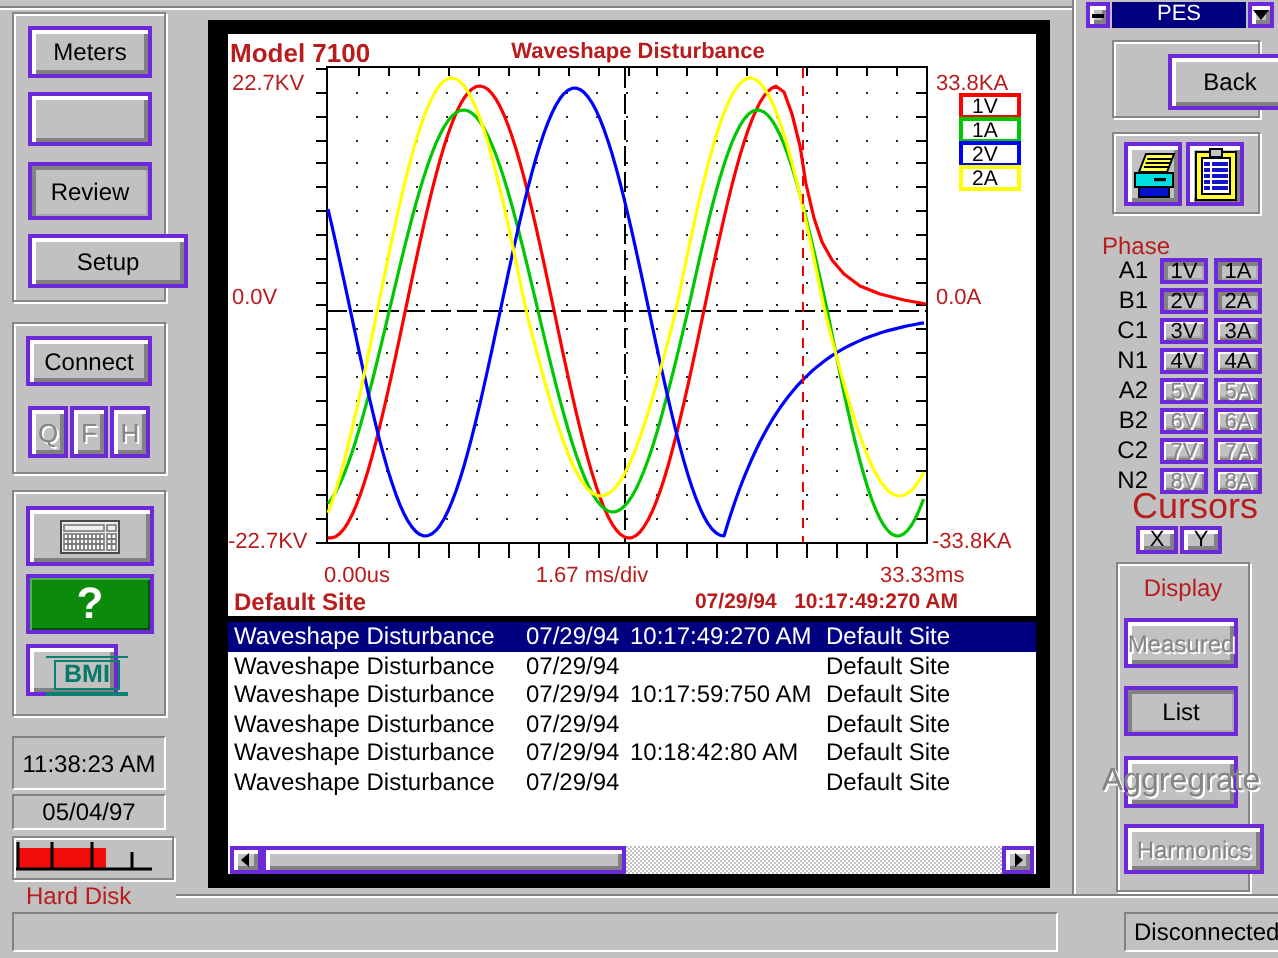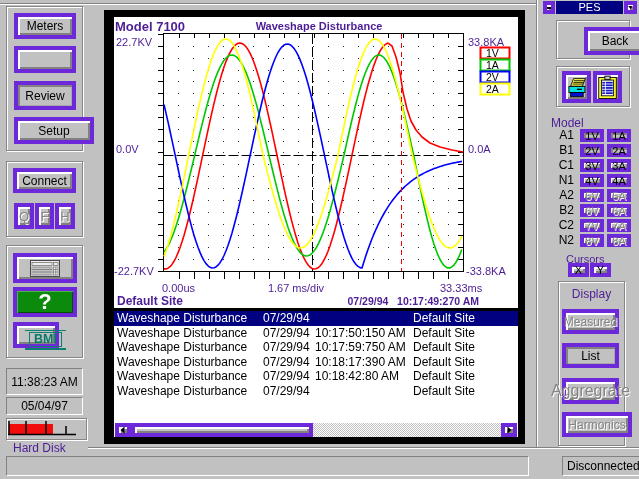--- a/index.html
+++ b/index.html
@@ -1,32 +1,32 @@
 <!DOCTYPE html>
 <html><head><meta charset="utf-8"><style>
 *{margin:0;padding:0;box-sizing:border-box}
 html,body{width:639px;height:479px;overflow:hidden}
 body{background:#c1c1c1;font-family:"Liberation Sans",sans-serif;position:relative}
 .abs{position:absolute}
-.b{position:absolute;background:#c1c1c1;border:4px solid #6d28d9;
+.b{position:absolute;background:#c1c1c1;border:2px solid #6d28d9;
   box-shadow:inset 1px 1px 0 #fff,inset 2px 2px 0 #fff,inset -1px -1px 0 #818181,inset -2px -2px 0 #818181;
   display:flex;align-items:center;justify-content:center;font-size:12px;color:#000}
 .pr{box-shadow:inset 1px 1px 0 #828282,inset 2px 2px 0 #828282,inset -1px -1px 0 #a8a8a8}
 .dis{color:#848484;text-shadow:1px 1px 0 #fff}
 .grp{position:absolute;border:1px solid #868686;box-shadow:1px 1px 0 #fff,inset 1px 1px 0 #fff}
 .sunk{position:absolute;border:1px solid;border-color:#828282 #fff #fff #828282;background:#c1c1c1;
   display:flex;align-items:center;justify-content:center;font-size:12px}
 .plab{position:absolute;left:544px;width:30px;text-align:right;font-size:12px;height:13px;line-height:13px}
 .pb{width:24px;height:13px;font-size:11px}
 .pb.b:not(.pr){box-shadow:inset 1px 1px 0 #fff,inset -1px -1px 0 #828282,inset -2px -2px 0 #adadad}
 .pb.pr{box-shadow:inset 1px 1px 0 #828282,inset 2px 2px 0 #828282,inset -1px -1px 0 #a8a8a8}
 .trow{position:absolute;left:114px;width:404px;height:14.5px;font-size:12px;color:#000}
 .trow span{position:absolute;top:0;line-height:14.5px;white-space:pre}
 .sel{background:#000080;color:#fff}
-.lbl{position:absolute;font-size:11px;color:#4c1d95;white-space:pre}
+.lbl{position:absolute;font-size:11px;color:#b91c1c;white-space:pre}
 </style></head><body>
 
 <div class="abs" style="left:0;top:3px;width:537px;height:1px;background:#828282"></div>
 <div class="abs" style="left:0;top:4px;width:537px;height:1px;background:#fff"></div>
 <div class="abs" style="left:536px;top:0;width:1px;height:448px;background:#828282"></div>
 <div class="abs" style="left:537px;top:0;width:1px;height:448px;background:#fff"></div>
 
 <div class="grp" style="left:6px;top:6px;width:77px;height:145px"></div>
 <div class="b" style="left:14px;top:13px;width:62px;height:26px">Meters</div>
 <div class="b" style="left:14px;top:46px;width:62px;height:27px"></div>
@@ -104,38 +104,37 @@
 <rect x="480.5" y="71.5" width="29" height="11" fill="#fff" stroke="#0000ff" stroke-width="2"></rect>
 <text x="486" y="80.7" font-size="10.5" fill="#000">2V</text>
 <rect x="480.5" y="83.5" width="29" height="11" fill="#fff" stroke="#ffff00" stroke-width="2"></rect>
 <text x="486" y="92.7" font-size="10.5" fill="#000">2A</text>
 </svg>
 
 <div class="abs" style="left:114px;top:308px;width:404px;height:3px;background:#000"></div>
 <div class="trow sel" style="top:311.0px">
     <span style="left:3px">Waveshape Disturbance</span>
     <span style="left:149px">07/29/94</span>
+    <span style="left:201px">10:17:49:270 AM</span>
     <span style="left:299px">Default Site</span>
   </div>
 <div class="trow" style="top:325.5px">
     <span style="left:3px">Waveshape Disturbance</span>
     <span style="left:149px">07/29/94</span>
-    <span style="left:201px">10:17:50:150 AM</span>
     <span style="left:299px">Default Site</span>
   </div>
 <div class="trow" style="top:340.0px">
     <span style="left:3px">Waveshape Disturbance</span>
     <span style="left:149px">07/29/94</span>
     <span style="left:201px">10:17:59:750 AM</span>
     <span style="left:299px">Default Site</span>
   </div>
 <div class="trow" style="top:354.5px">
     <span style="left:3px">Waveshape Disturbance</span>
     <span style="left:149px">07/29/94</span>
-    <span style="left:201px">10:18:17:390 AM</span>
     <span style="left:299px">Default Site</span>
   </div>
 <div class="trow" style="top:369.0px">
     <span style="left:3px">Waveshape Disturbance</span>
     <span style="left:149px">07/29/94</span>
     <span style="left:201px">10:18:42:80 AM</span>
     <span style="left:299px">Default Site</span>
   </div>
 <div class="trow" style="top:383.5px">
     <span style="left:3px">Waveshape Disturbance</span>
@@ -193,21 +192,21 @@
 <rect x="6" y="13" width="3" height="2"></rect>
         <rect x="10" y="13" width="8" height="2"></rect>
 <rect x="6" y="16" width="3" height="2"></rect>
         <rect x="10" y="16" width="8" height="2"></rect>
 <rect x="6" y="19" width="3" height="2"></rect>
         <rect x="10" y="19" width="8" height="2"></rect>
 </g>
     </svg>
   </div>
 
-<div class="lbl" style="left:551px;top:116px;font-size:12px">Model</div>
+<div class="lbl" style="left:551px;top:116px;font-size:12px">Phase</div>
 <div class="plab" style="top:129px">A1</div>
 <div class="b pr pb" style="left:580px;top:129px">1V</div>
 <div class="b pr pb" style="left:607px;top:129px">1A</div>
 <div class="plab" style="top:144px">B1</div>
 <div class="b pr pb" style="left:580px;top:144px">2V</div>
 <div class="b pr pb" style="left:607px;top:144px">2A</div>
 <div class="plab" style="top:159px">C1</div>
 <div class="b pb" style="left:580px;top:159px">3V</div>
 <div class="b pb" style="left:607px;top:159px">3A</div>
 <div class="plab" style="top:174px">N1</div>
@@ -219,21 +218,21 @@
 <div class="plab" style="top:204px">B2</div>
 <div class="b dis pb" style="left:580px;top:204px">6V</div>
 <div class="b dis pb" style="left:607px;top:204px">6A</div>
 <div class="plab" style="top:219px">C2</div>
 <div class="b dis pb" style="left:580px;top:219px">7V</div>
 <div class="b dis pb" style="left:607px;top:219px">7A</div>
 <div class="plab" style="top:234px">N2</div>
 <div class="b dis pb" style="left:580px;top:234px">8V</div>
 <div class="b dis pb" style="left:607px;top:234px">8A</div>
 
-<div class="lbl" style="left:566px;top:253px;font-size:11px">Cursors</div>
+<div class="lbl" style="left:566px;top:243px;font-size:18px">Cursors</div>
 <div class="b" style="left:568px;top:263px;width:21px;height:14px;font-size:11px">X</div>
 <div class="b" style="left:590px;top:263px;width:21px;height:14px;font-size:11px">Y</div>
 
 <div class="grp" style="left:558px;top:281px;width:67px;height:165px"></div>
 <div class="lbl" style="left:558px;top:287px;width:67px;text-align:center;font-size:12px">Display</div>
 <div class="b dis" style="left:562px;top:309px;width:57px;height:25px">Measured</div>
 <div class="b pr" style="left:562px;top:343px;width:57px;height:25px">List</div>
 <div class="b dis" style="left:562px;top:378px;width:57px;height:26px;font-size:16px">Aggregrate</div>
 <div class="b dis" style="left:562px;top:412px;width:70px;height:25px">Harmonics</div>
 

